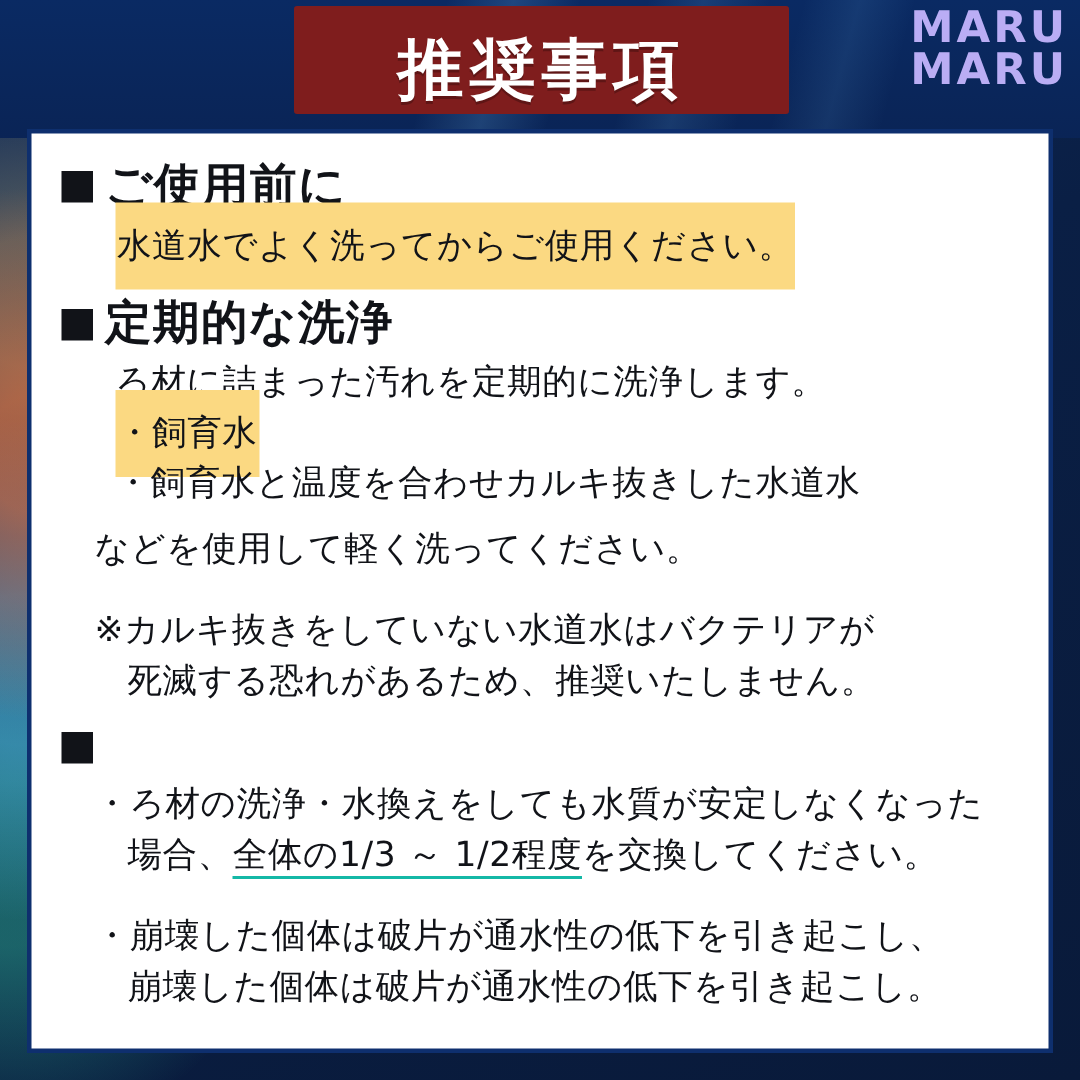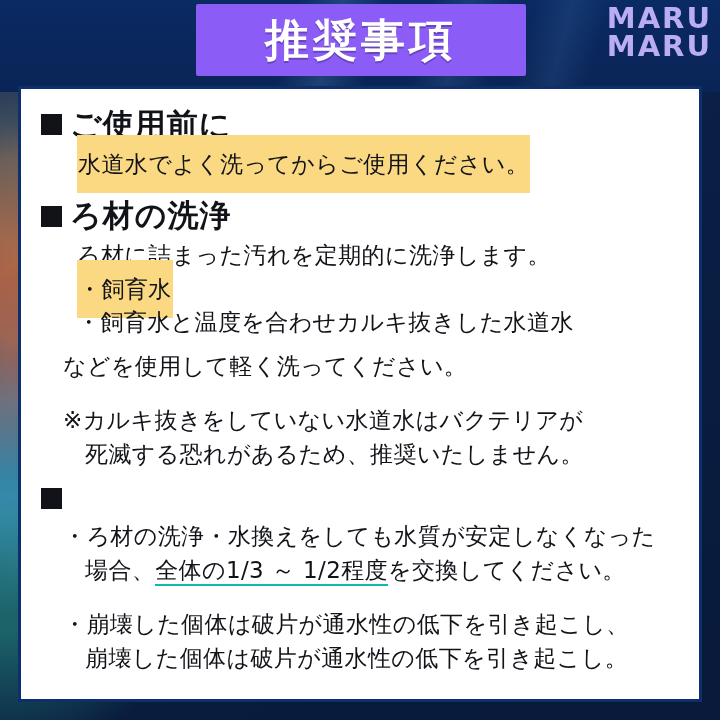--- a/index.html
+++ b/index.html
@@ -67,24 +67,24 @@
   }
   .brand div { display: block; }
 
   
   .title-banner {
     position: absolute;
     left: 196px;
     top: 4px;
     width: 330px;
     height: 72px;
-    background: #8b5cf6;
+    background: #7f1d1d;
     border-radius: 2px;
     display: flex;
-    align-items: center;
+    align-items: flex-end;
     justify-content: center;
   }
   .title-text {
     color: #ffffff;
     font-size: 44px;
     font-weight: 800;
     letter-spacing: 4px;
     text-shadow: 0 2px 0 rgba(0,0,0,0.25);
     white-space: nowrap;
   }
@@ -176,21 +176,21 @@
       <div class="body-line indent-1">
         <span class="hl">水道水でよく洗ってからご使用ください。</span>
       </div>
     </div>
 
     <div class="gap-md"></div>
 
     <div class="section">
       <div class="sec-head">
         <span class="sq"></span>
-        <span>ろ材の洗浄</span>
+        <span>定期的な洗浄</span>
       </div>
       <div class="body-line indent-1">ろ材に詰まった汚れを定期的に洗浄します。</div>
       <div class="body-line indent-1">
         <span class="hl">・飼育水</span>
       </div>
       <div class="body-line indent-1">・飼育水と温度を合わせカルキ抜きした水道水</div>
       <div class="body-line indent-2">などを使用して軽く洗ってください。</div>
       <div class="gap-sm"></div>
       <div class="body-line indent-2">※カルキ抜きをしていない水道水はバクテリアが</div>
       <div class="body-line indent-3">死滅する恐れがあるため、推奨いたしません。</div>

